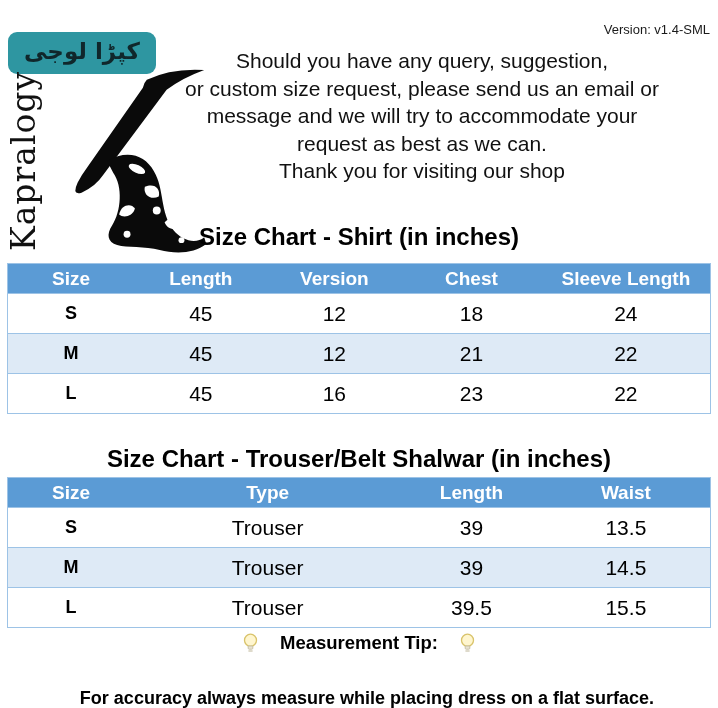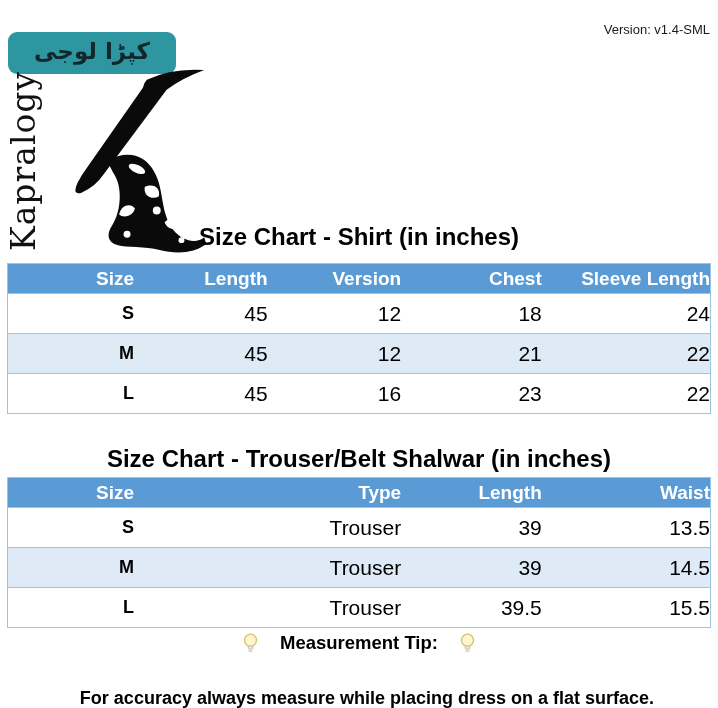--- a/index.html
+++ b/index.html
@@ -8,21 +8,21 @@
   .page {
     position:relative; width:718px; height:708px; background:#fff;
     overflow:hidden; margin:16px auto;
   }
   
   .version {
     position:absolute; top:6px; right:8px; font-size:13px; color:#1a1a1a;
   }
   
   .badge {
-    position:absolute; left:8px; top:16px; width:168px; height:42px;
+    position:absolute; left:8px; top:16px; width:148px; height:42px;
     border-radius:9px; display:flex; align-items:center; justify-content:center;
   }
   .badge span {
     font-family:"DejaVu Sans",sans-serif; font-size:23px; font-weight:bold;
     color:#10272b; line-height:1; padding-bottom:4px;
   }
   
   .vertical-name {
     position:absolute; left:4px; top:50px; height:190px; width:46px;
     writing-mode:vertical-rl; transform:rotate(180deg);
@@ -38,21 +38,21 @@
   
   .heading {
     position:absolute; left:0; width:718px; text-align:center;
     font-size:24px; font-weight:bold; color:#000;
   }
   .heading.h-shirt { top:207px; }
   .heading.h-trouser { top:429px; }
   
   table.size-table {
     position:absolute; left:7px; width:704px; border-collapse:collapse;
-    table-layout:fixed; text-align:right;
+    table-layout:fixed; text-align:center;
   }
   table.t-shirt { top:247px; }
   table.t-trouser { top:461px; }
   table.size-table thead th {
     height:30px; font-size:19px; font-weight:bold; color:#fff;
     border:none; vertical-align:middle;
   }
   table.size-table tbody td {
     height:40px; font-size:21px; vertical-align:middle;
   }
@@ -95,20 +95,27 @@
       <ellipse cx="80" cy="104" rx="9" ry="4" transform="rotate(25 80 104)"></ellipse>
       <path d="M88 122 c10 -4 16 2 14 10 c-8 4 -16 -2 -14 -10 Z"></path>
       <circle cx="100" cy="146" r="4"></circle>
       <path d="M108 158 c8 -8 16 -4 16 4 c-6 6 -14 2 -16 -4 Z"></path>
       <circle cx="70" cy="170" r="3.5"></circle>
       <path d="M62 150 c2 -10 12 -12 16 -6 c-2 8 -12 10 -16 6 Z"></path>
       <circle cx="125" cy="176" r="3"></circle>
     </g>
   </svg>
 
+  <div class="intro">
+    <div>Should you have any query, suggestion,</div>
+    <div>or custom size request, please send us an email or</div>
+    <div>message and we will try to accommodate your</div>
+    <div>request as best as we can.</div>
+    <div>Thank you for visiting our shop</div>
+  </div>
 
   <div class="heading h-shirt">Size Chart - Shirt (in inches)</div>
 
   <table class="size-table t-shirt">
     <colgroup>
         <col style="width: 18%;">
         <col style="width: 19%;">
         <col style="width: 19%;">
         <col style="width: 20%;">
         <col style="width: 24%;">

